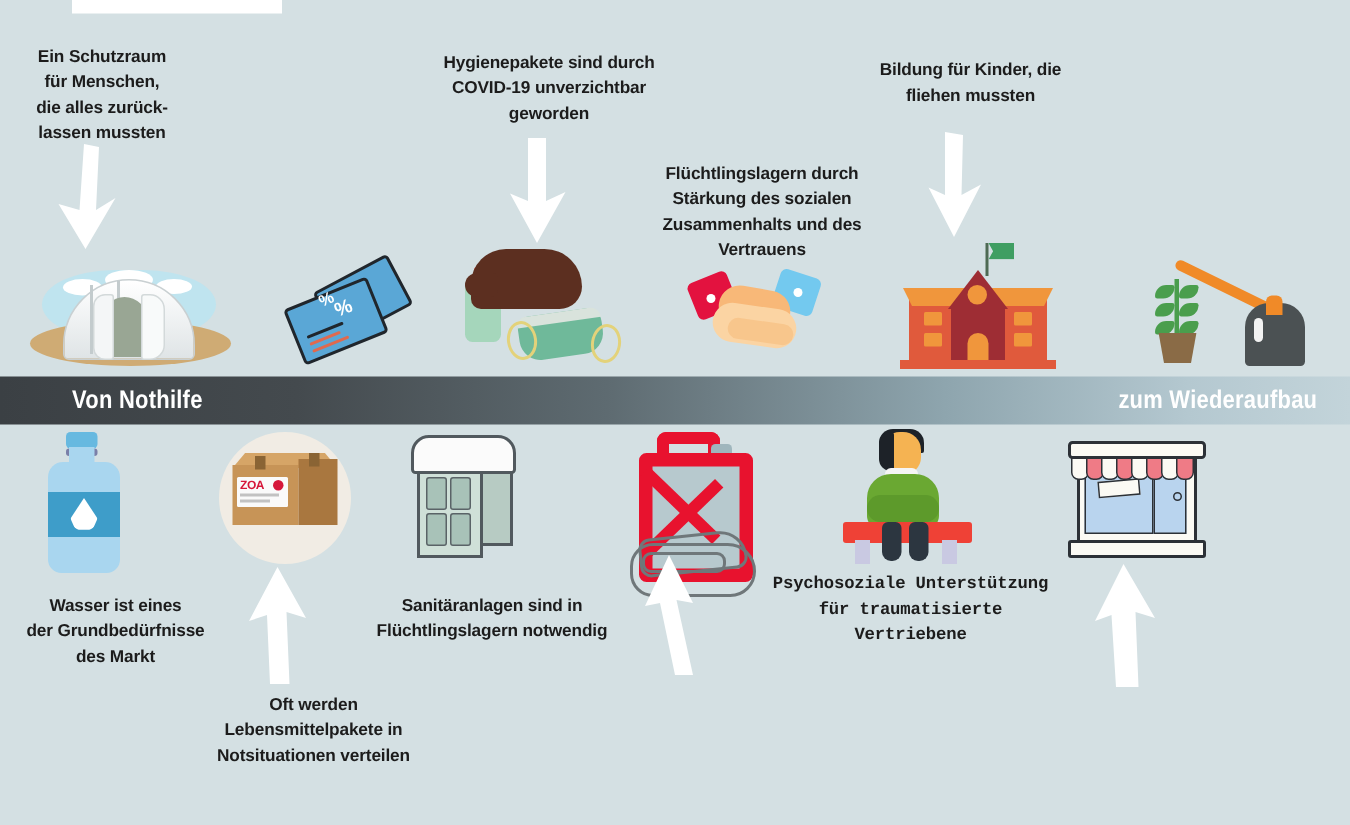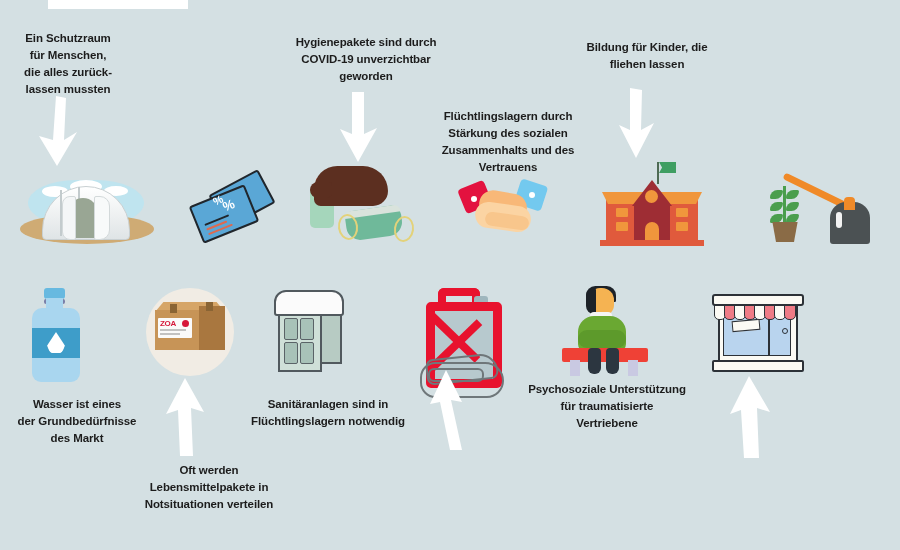--- a/index.html
+++ b/index.html
@@ -171,21 +171,21 @@
   <div class="caption" style="left:283px;top:34px;width:166px;">Hygienepakete sind durch
 COVID-19 unverzichtbar
 geworden</div>
 
   <div class="caption" style="left:426px;top:108px;width:164px;">Flüchtlingslagern durch
 Stärkung des sozialen
 Zusammenhalts und des
 Vertrauens</div>
 
   <div class="caption" style="left:570px;top:39px;width:154px;">Bildung für Kinder, die
-fliehen lassen</div>
+fliehen mussten</div>
 
 
   <div class="arrow" style="left:36px;top:96px;">
     <svg width="46" height="72" viewBox="0 0 46 72">
       <path d="M20 0 L30 2 L28 44 L41 36 L21 70 L3 40 L17 44 Z" fill="#ffffff"></path>
     </svg>
   </div>
 
   <div class="arrow" style="left:338px;top:92px;">
     <svg width="42" height="72" viewBox="0 0 42 72">
@@ -270,20 +270,24 @@
     <div class="fm-leaf" style="left:4px;top:32px;"></div>
     <div class="fm-leaf" style="left:20px;top:32px;"></div>
     <div class="fm-leaf" style="left:4px;top:44px;"></div>
     <div class="fm-leaf" style="left:20px;top:44px;"></div>
     <div class="fm-pot"></div>
     <div class="fm-head"></div>
     <div class="fm-knob"></div>
     <div class="fm-mark"></div>
   </div>
 
+  <div class="abs banner">
+    <div class="banner-label banner-left">Von Nothilfe</div>
+    <div class="banner-label banner-right">zum Wiederaufbau</div>
+  </div>
 
   <div class="ill" style="left:22px;top:288px;width:70px;height:98px;">
     <div class="wb-cap"></div>
     <div class="wb-ring"></div>
     <div class="wb-neck"></div>
     <div class="wb-body"></div>
     <div class="wb-label"></div>
     <div class="wb-drop"></div>
   </div>
 
@@ -377,18 +381,18 @@
 des Markt</div>
 
   <div class="caption" style="left:126px;top:462px;width:166px;">Oft werden
 Lebensmittelpakete in
 Notsituationen verteilen</div>
 
   <div class="caption" style="left:238px;top:396px;width:180px;">Sanitäranlagen sind in
 Flüchtlingslagern notwendig</div>
 
 
-  <div class="caption" style="left:512px;top:381px;width:190px;">Psychosoziale Unterstützung
+  <div class="caption" style="left:512px;top:381px;width:190px;font-family:Liberation Mono, monospace;">Psychosoziale Unterstützung
 für traumatisierte
 Vertriebene</div>
 
 
 </div>
 
 </body></html>

